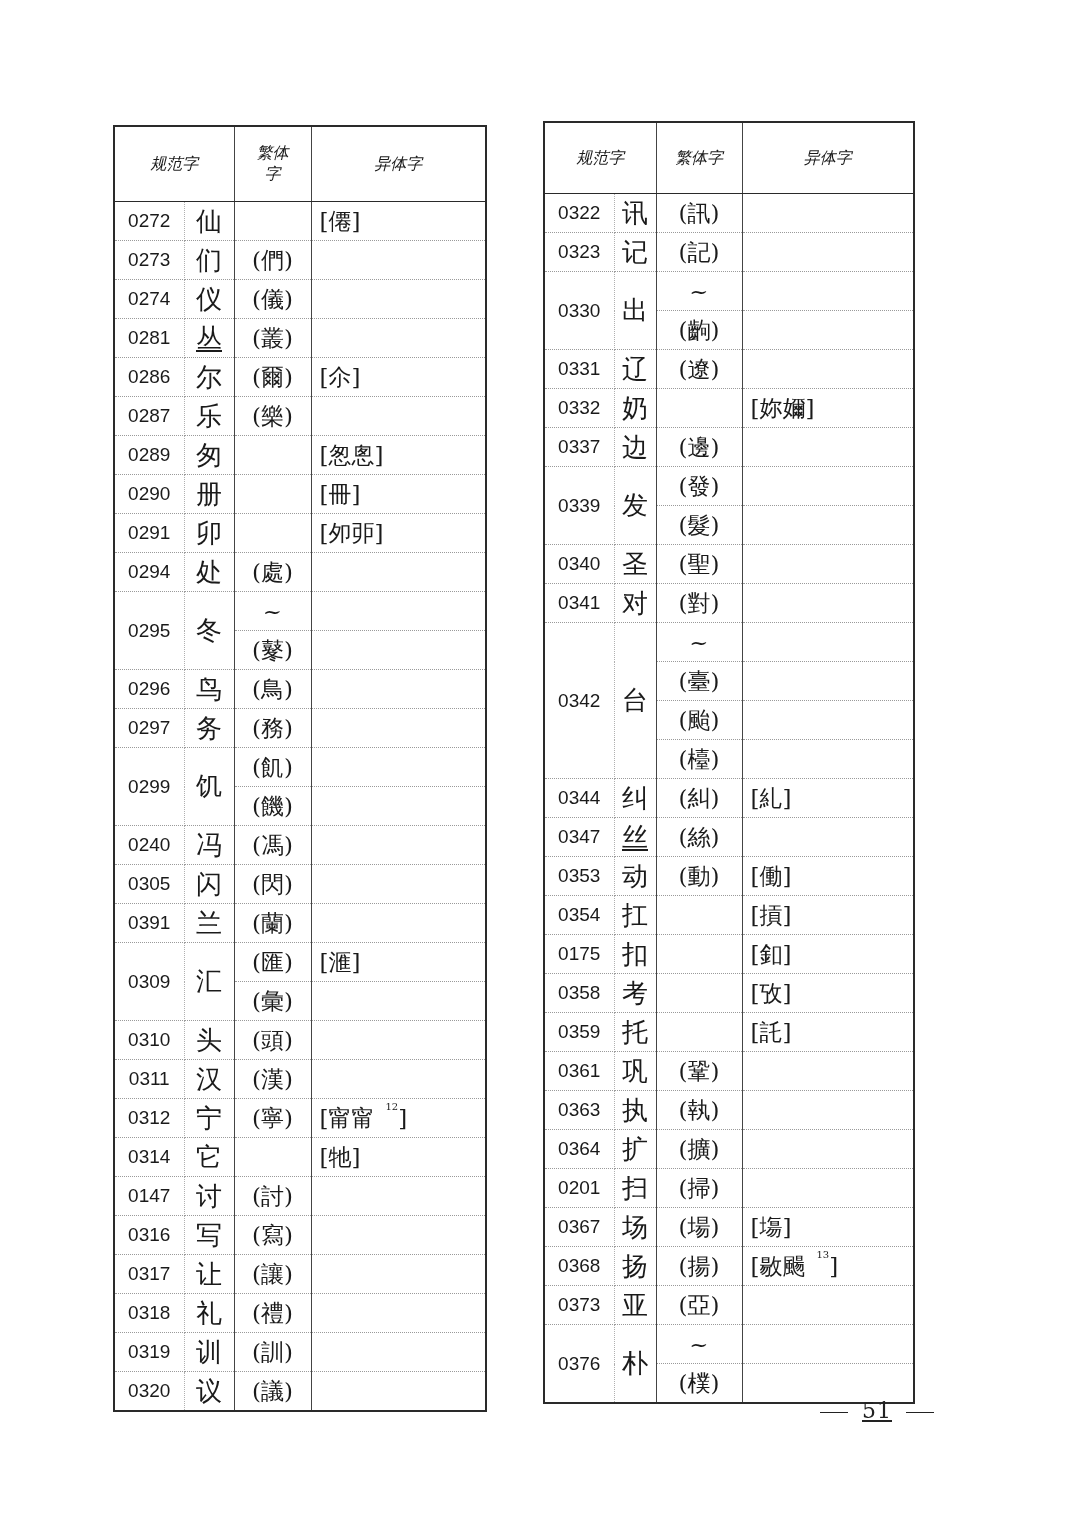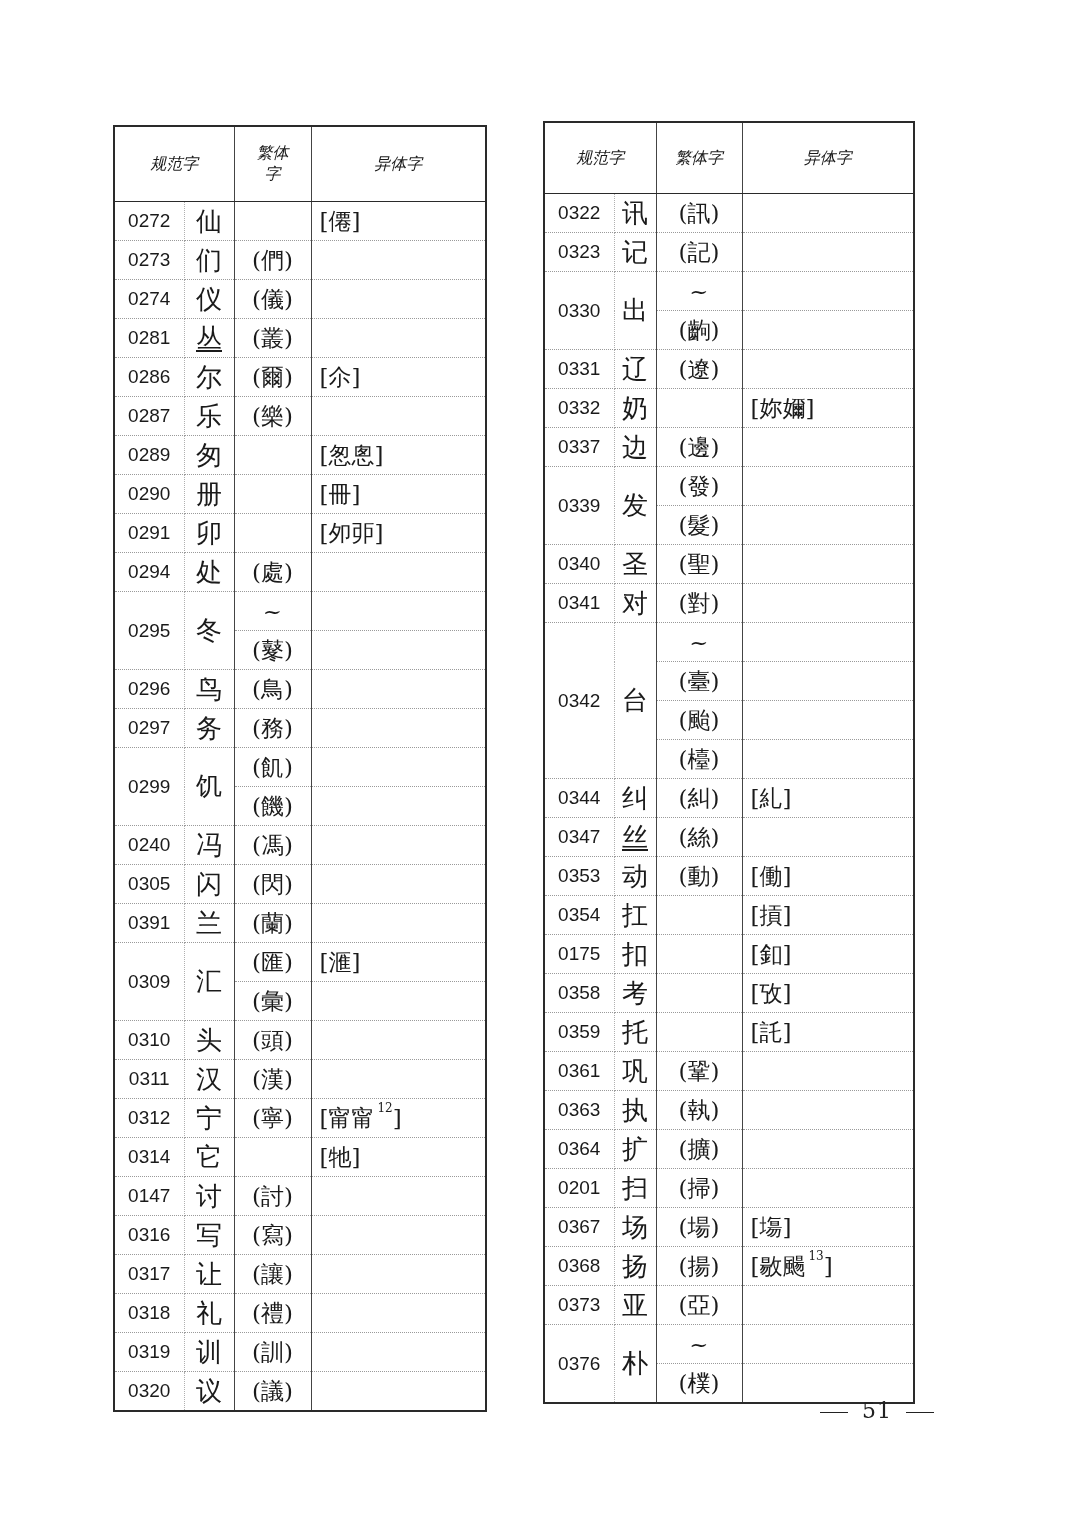--- a/index.html
+++ b/index.html
@@ -26,27 +26,27 @@
     border-right:1.5px solid #444;
   }
   .tbl td.trad {
     font-size:23px; text-align:center; border-bottom:1px dotted #9a9a9a;
     border-right:1.5px solid #444; height:38px;
   }
   .tbl td.var {
     font-size:23px; text-align:left; padding-left:8px; border-bottom:1px dotted #9a9a9a;
   }
   .tbl tr:last-child td { border-bottom:none; }
-  .tbl sup { font-size:12px; vertical-align:top; position:relative; top:-2px; margin-left:3px; }
+  .tbl sup { font-size:10px; vertical-align:top; position:relative; top:-2px; margin-left:11px; }
   .underline { text-decoration:underline; text-underline-offset:3px; }
   #left { left:113px; top:125px; width:374px; }
   #right { left:543px; top:121px; width:372px; }
   .pagenum {
     position:absolute; left:806px; top:1398px; font-size:22px; letter-spacing:1px;
-    font-family:"DejaVu Serif", serif; color:#222;
+    font-family:"DejaVu Serif", serif; color:#222;text-decoration:underline;
   }
   .pagenum .dash { display:inline-block; width:28px; border-top:1.5px solid #222; vertical-align:middle; margin:0 14px; }
 </style>
 </head>
 <body>
 
 <table class="tbl" id="left">
   <colgroup>
       <col style="width:70px">
       <col style="width:50px">

